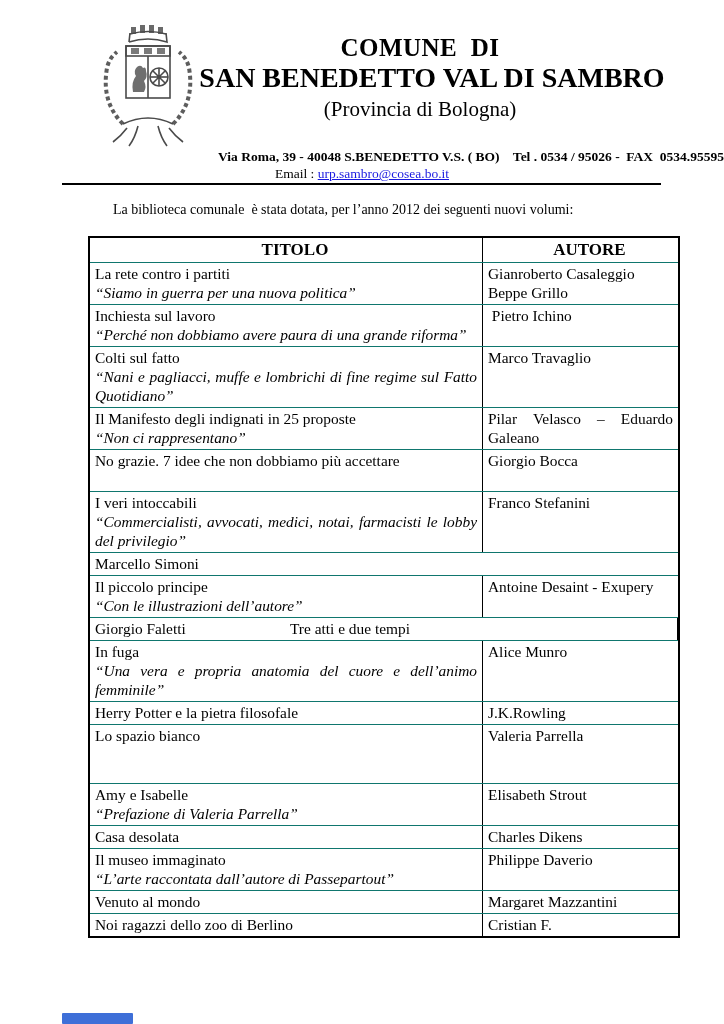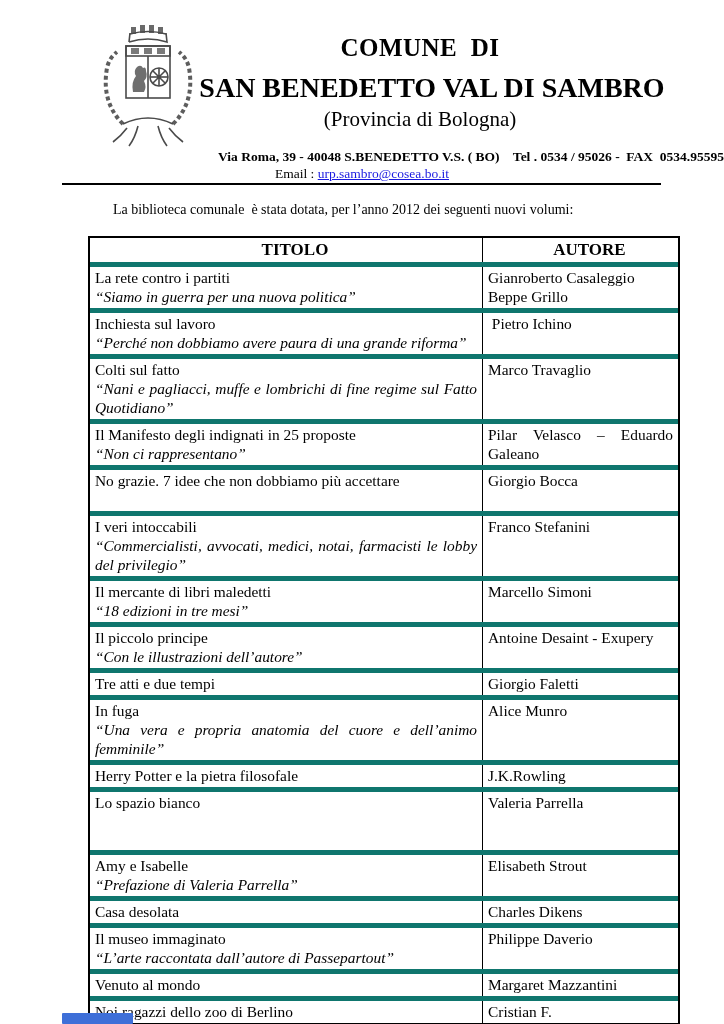--- a/index.html
+++ b/index.html
@@ -7,35 +7,35 @@
     width:724px;height:1024px;background:#ffffff;
     font-family:"Liberation Serif","DejaVu Serif",serif;color:#000;
     position:relative;overflow:hidden;
   }
   .page{position:absolute;inset:0;background:#fff;}
 
   
   .logo{position:absolute;left:93px;top:24px;width:110px;height:132px;}
   .titles{position:absolute;left:170px;top:34px;width:500px;text-align:center;}
   .t1{font-size:25px;font-weight:bold;white-space:pre;letter-spacing:.5px;}
-  .t2{font-size:28px;font-weight:bold;margin-top:10px;padding-left:24px;}
+  .t2{font-size:28px;font-weight:bold;margin-top:0;padding-left:24px;}
   .t3{font-size:21px;margin-top:3px;}
   .address{position:absolute;left:0;top:149px;width:724px;text-align:right;
     font-weight:bold;font-size:13.5px;white-space:pre;}
   .email-line{position:absolute;left:0;top:166px;width:724px;text-align:center;font-size:13.5px;}
   .email-link{color:#1a1ae0;text-decoration:underline;cursor:pointer;}
   .rule{position:absolute;left:62px;top:183px;width:599px;border-top:2px solid #000;}
 
   
   .intro{position:absolute;left:113px;top:202px;font-size:14px;white-space:pre;}
 
   
   .book-table{position:absolute;left:88px;top:236px;width:588px;
     border:2px solid #000;font-size:15.4px;line-height:19px;}
-  .trow{display:flex;border-top:5px solid #0f766e;}
+  .trow{display:flex;border-top:1px solid #0f766e;}
   .trow:first-child{border-top:none;}
   .cell{padding:1px 5px 2px 5px;box-sizing:border-box;}
   .title-cell{width:393px;border-right:1px solid #000;}
   .author-cell{width:195px;}
   .hrow .cell{font-weight:bold;font-size:17px;text-align:center;padding:2px 4px 3px 22px;}
   .book-subtitle{font-style:italic;text-align:justify;}
   .author-cell.just{text-align:justify;}
   .pad-2{min-height:41px;justify-content:space-between;}
   .pad-4{min-height:58px;}
 
@@ -157,45 +157,41 @@
       <div class="cell title-cell">
         <div>I veri intoccabili</div>
         <div class="book-subtitle">“Commercialisti, avvocati, medici, notai, farmacisti le lobby del privilegio”</div>
       </div>
       <div class="cell author-cell">
         <div>Franco Stefanini</div>
       </div>
     </div>
 
     <div class="trow">
-      <div class="cell title-cell">
-        <div>Il mercante di libri maledetti</div>
-        <div class="book-subtitle">“18 edizioni in tre mesi”</div>
-      </div>
       <div class="cell author-cell">
         <div>Marcello Simoni</div>
       </div>
     </div>
 
     <div class="trow">
       <div class="cell title-cell">
         <div>Il piccolo principe</div>
         <div class="book-subtitle">“Con le illustrazioni dell’autore”</div>
       </div>
       <div class="cell author-cell">
         <div>Antoine Desaint - Exupery</div>
       </div>
     </div>
 
     <div class="trow">
+      <div class="cell author-cell">
+        <div>Giorgio Faletti</div>
+      </div>
       <div class="cell title-cell">
         <div>Tre atti e due tempi</div>
-      </div>
-      <div class="cell author-cell">
-        <div>Giorgio Faletti</div>
       </div>
     </div>
 
     <div class="trow">
       <div class="cell title-cell">
         <div>In fuga</div>
         <div class="book-subtitle">“Una vera e propria anatomia del cuore e dell’animo femminile”</div>
       </div>
       <div class="cell author-cell">
         <div>Alice Munro</div>

